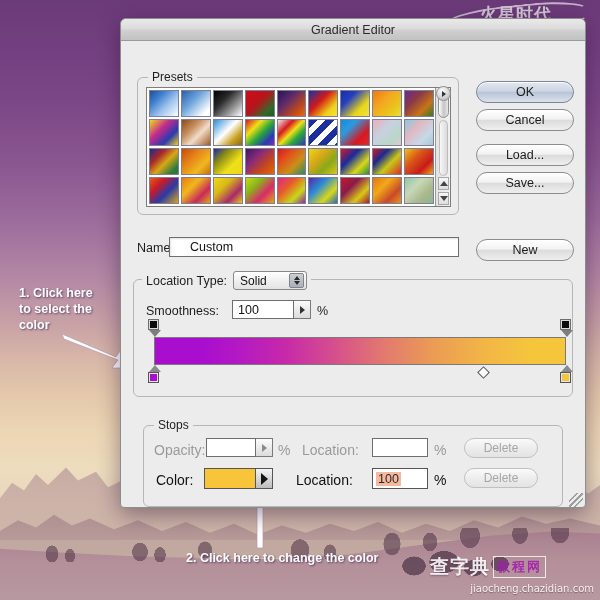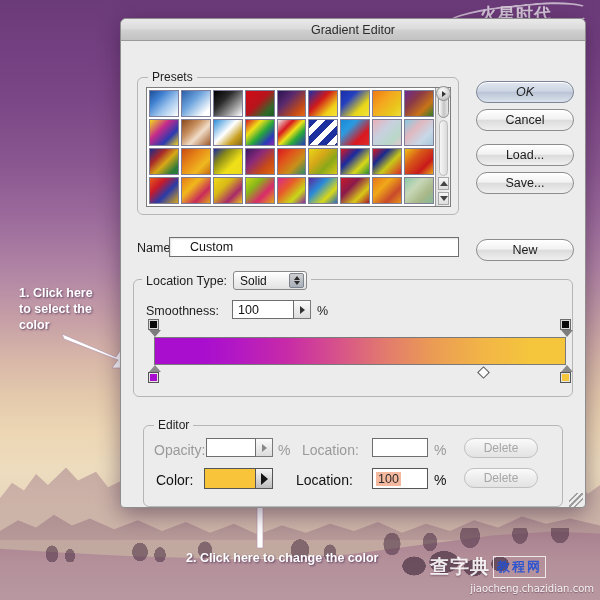--- a/index.html
+++ b/index.html
@@ -125,21 +125,21 @@
     opacity: 0.88; pointer-events: none;
   }
   #wm-bottom .wmb-row { display: flex; align-items: center; gap: 3px; }
   #wm-bottom .wmb-cn {
     font-size: 19px; font-weight: bold; color: #ffffff;
     font-family: "DejaVu Sans", sans-serif;
     text-shadow: 0 1px 2px rgba(70,40,70,0.55);
     letter-spacing: 1px;
   }
   #wm-bottom .wmb-box {
-    font-size: 13px; color: #1d4ed8; font-weight: bold;
+    font-size: 13px; color: #a21caf; font-weight: bold;
     font-family: "DejaVu Sans", sans-serif;
     border: 1px solid rgba(255,255,255,0.9);
     padding: 1px 3px; letter-spacing: 2px;
   }
   #wm-bottom .wmb-url {
     margin-top: 3px; text-align: right;
     font-size: 10px; color: #ffffff;
     font-family: "DejaVu Sans", sans-serif;
     text-shadow: 0 1px 1px rgba(70,40,70,0.6);
   }
@@ -267,21 +267,20 @@
     border: 1px solid #8c8c8c;
     background: linear-gradient(to bottom, #ffffff 0%, #f2f2f2 45%, #dcdcdc 52%, #efefef 100%);
     box-shadow: inset 0 1px 0 rgba(255,255,255,0.95);
     display: flex; align-items: center; justify-content: center;
     font-size: 12.5px; color: #1c1c1c;
     font-family: "Liberation Sans", sans-serif;
   }
   .aqua-btn.default {
     background: linear-gradient(to bottom, #e2e7f0 0%, #cdd6e4 45%, #b9c4d6 52%, #dbe2ec 100%);
     border-color: #7b8595;
-    font-style: italic;
   }
   #btn-ok { left: 355px; top: 40px; }
   #btn-cancel { left: 355px; top: 68px; }
   #btn-load { left: 355px; top: 103px; }
   #btn-save { left: 355px; top: 131px; }
   #btn-new { left: 355px; top: 198px; }
 
   
   #name-label {
     position: absolute; left: 16px; top: 200px;
@@ -598,21 +597,21 @@
       </div>
       <div class="stop-color" id="c-stop-1" style="left:426px;">
         <div class="tri-up"></div>
         <div class="sq" id="cstop1sq" style="background: rgb(245, 198, 60);"></div>
       </div>
 
       <div id="midpoint"></div>
     </div>
 
     <div class="groupbox" id="stops-group">
-      <span class="group-legend">Editor</span>
+      <span class="group-legend">Stops</span>
 
       <span class="row-label dim" style="left:10px; top:16px;">Opacity:</span>
       <div class="field-box" style="left:62px; top:12px; width:50px;"></div>
       <div class="small-arrow" style="left:112px; top:12px;">
           <i></i>
         </div>
       <span class="row-label dim" style="left:134px; top:16px;">%</span>
 
       <span class="row-label dim" style="left:158px; top:16px;">Location:</span>
       <div class="field-box" style="left:228px; top:12px; width:56px;"></div>

